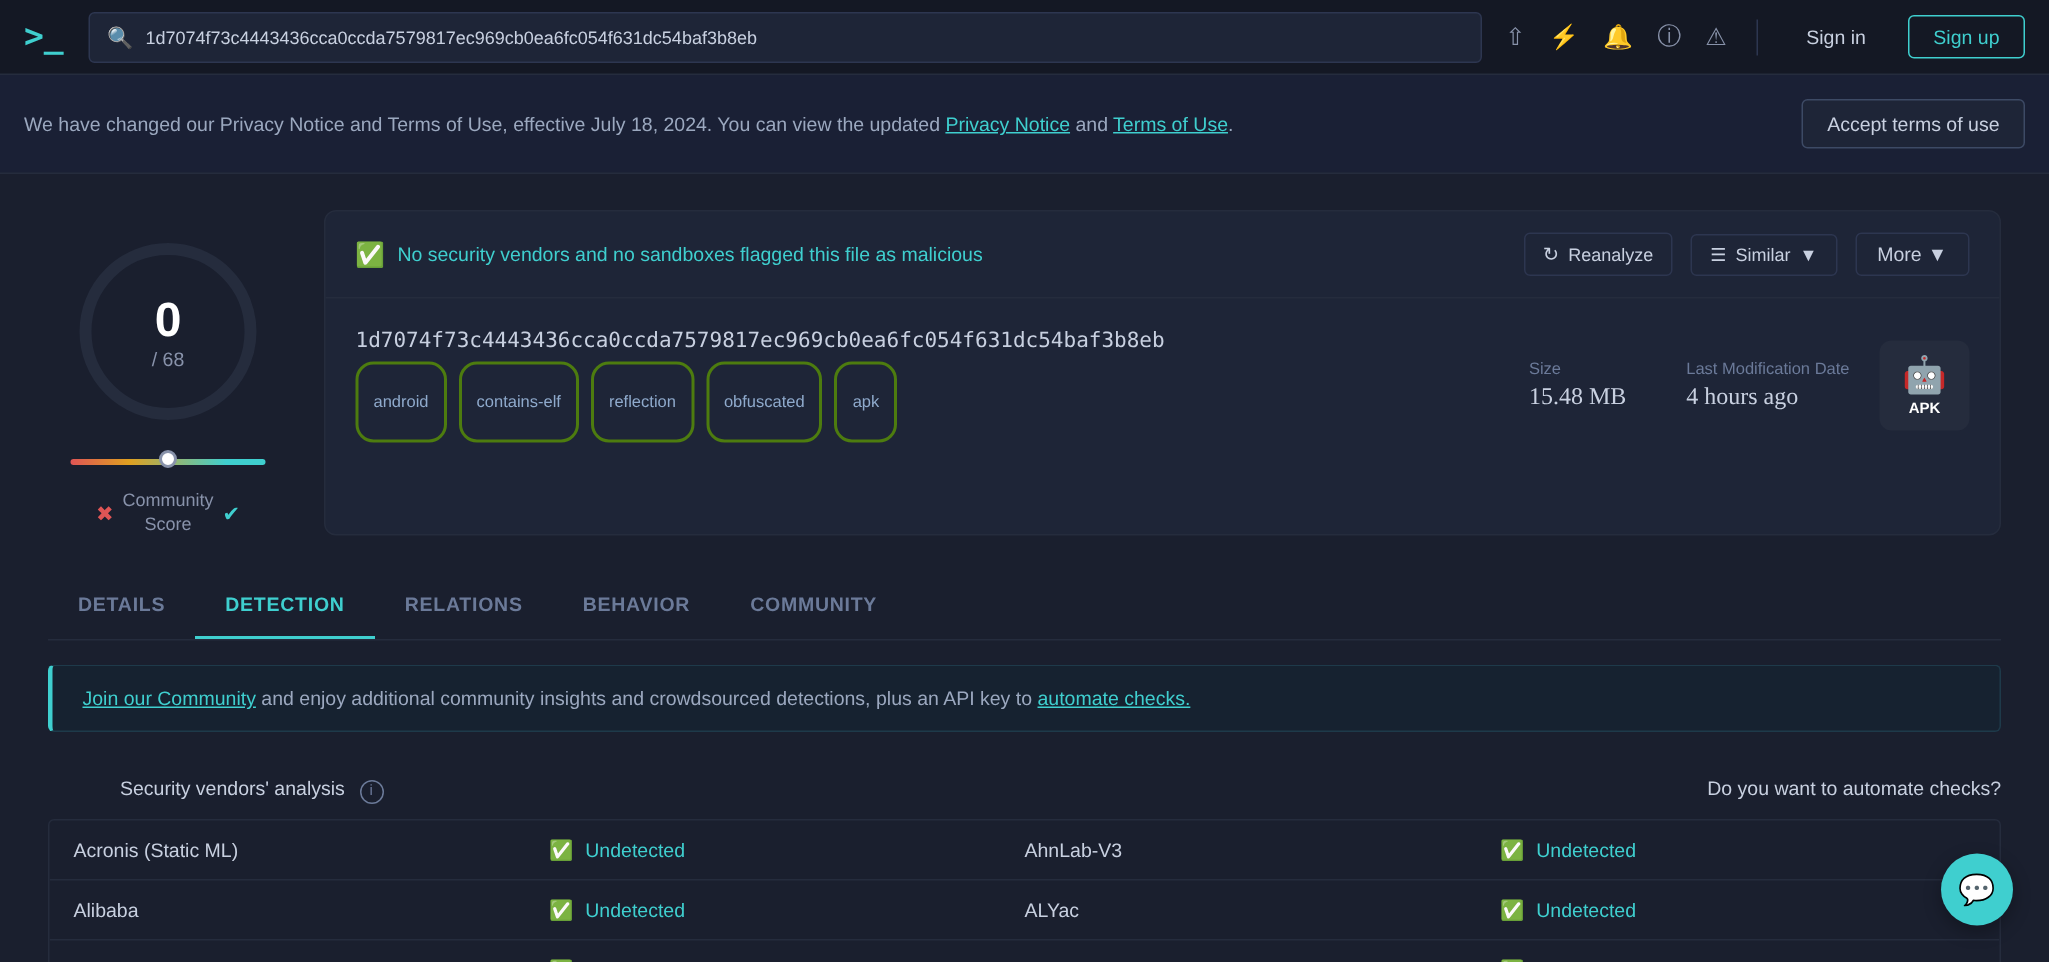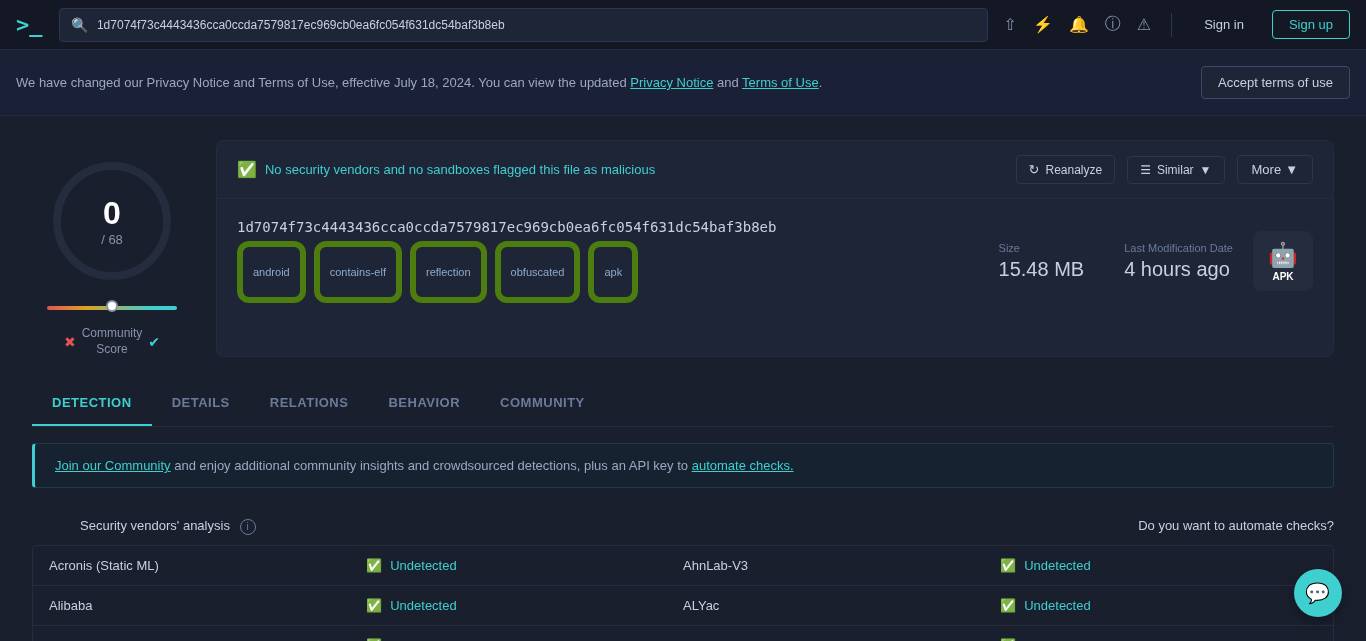--- a/index.html
+++ b/index.html
@@ -204,36 +204,36 @@
       margin-bottom: 6px;
     }
     .file-name {
       font-size: 13px;
       color: #8892aa;
       margin-bottom: 12px;
     }
     .file-tags { display: flex; gap: 8px; flex-wrap: wrap; }
     .tag {
       background: transparent;
-      border: 6px solid #4d7c0f;
+      border: 2px solid #4d7c0f;
       border-radius: 12px;
       padding: 19px 10px;
       font-size: 11px;
       color: #8faacc;
       cursor: pointer;
     }
 
     .file-meta {
       display: flex;
       gap: 40px;
       align-items: center;
     }
     .meta-item { text-align: left; }
     .meta-label { font-size: 11px; color: #6b7a99; margin-bottom: 4px; }
-    .meta-value { font-size: 20px; color: #c8d0e0; font-weight: 500; }
+    .meta-value { font-size: 16px; color: #c8d0e0; font-weight: 500; font-family: Liberation Serif, serif; }
 
     .apk-icon {
       width: 60px;
       height: 60px;
       background: #252c3d;
       border-radius: 8px;
       display: flex;
       flex-direction: column;
       align-items: center;
       justify-content: center;
@@ -471,22 +471,22 @@
         <span class="apk-robot">🤖</span>
         <span class="apk-label">APK</span>
       </div>
     </div>
 
   </div>
 </div>
 
 <div class="tabs-section">
   <div class="tabs">
+    <div class="tab">DETAILS</div>
     <div class="tab active">DETECTION</div>
-    <div class="tab">DETAILS</div>
     <div class="tab">RELATIONS</div>
     <div class="tab">BEHAVIOR</div>
     <div class="tab">COMMUNITY</div>
   </div>
 </div>
 
 <div class="join-banner">
   <a>Join our Community</a>
   <span>and enjoy additional community insights and crowdsourced detections, plus an API key to</span>
   <a>automate checks.</a>

